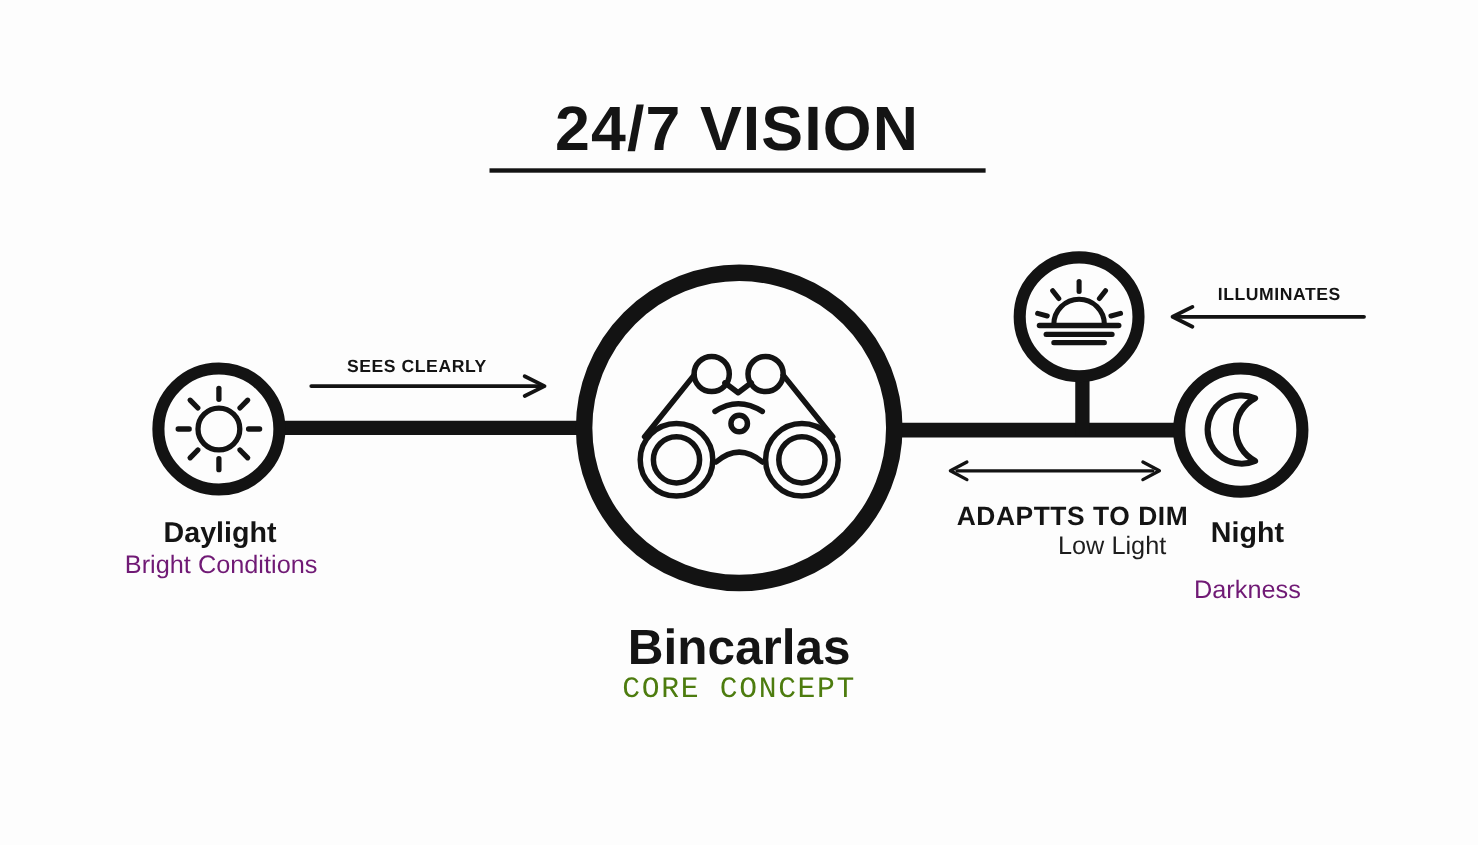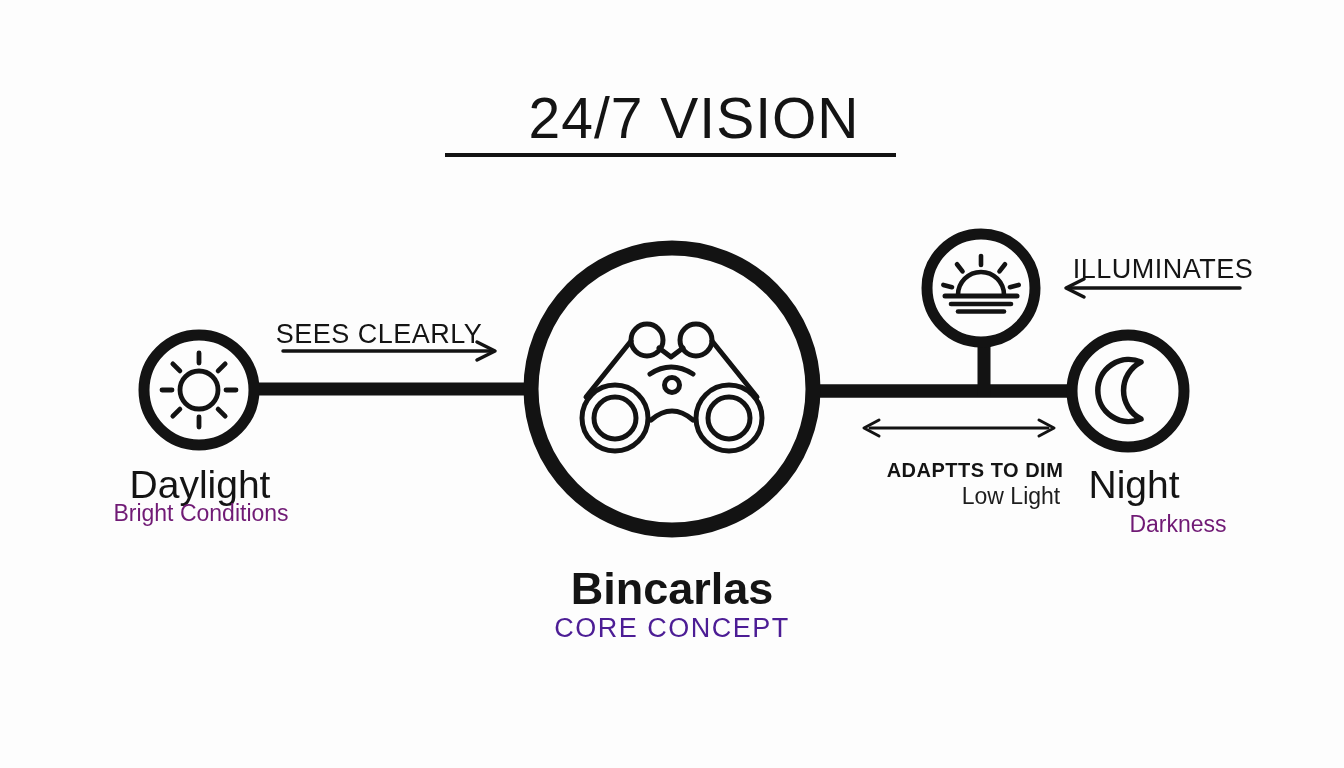--- a/index.html
+++ b/index.html
@@ -14,38 +14,37 @@
   #diagram-svg{position:absolute;left:0;top:0;}
   .label{
     position:absolute;
     transform:translate(-50%,-50%);
     white-space:nowrap;
     color:#141414;
     line-height:1;
   }
   .title{
     font-size:57px;
-    font-weight:normal;
+    font-weight:bold;
     letter-spacing:1px;
-    margin-left:24px;
   }
   .underline{
     position:absolute;
     background:#131313;
   }
   .edge-label{
-    font-size:27px;
-    font-weight:normal;
+    font-size:16px;
+    font-weight:bold;
     letter-spacing:.5px;
   }
-  .node-label{font-size:39px;font-weight:normal;}
+  .node-label{font-size:26px;font-weight:bold;}
   .node-caption{font-size:23px;font-weight:400;color:#701a75;}
   .core-label{font-size:45px;font-weight:bold;}
-  .core-caption{font-size:27px;font-weight:400;letter-spacing:1.5px;color:#4c1d95;}
-  .adapts-label{font-size:20px;font-weight:bold;letter-spacing:.5px;}
+  .core-caption{font-size:27px;font-weight:400;letter-spacing:1.5px;color:#4d7c0f;font-family:Liberation Mono, monospace;}
+  .adapts-label{font-size:24px;font-weight:bold;letter-spacing:.5px;}
   .adapts-caption{font-size:23px;font-weight:400;color:#1d1d1d;margin-left:41px;}
 </style>
 </head>
 <body>
 
 <div id="stage">
 
   <svg id="diagram-svg" width="1344" height="768" viewBox="0 0 1344 768">
     <g stroke="#131313" fill="none">
 
@@ -140,15 +139,15 @@
   <div class="label adapts-label" style="left:975px;top:470px;">ADAPTTS TO DIM</div>
   <div class="label adapts-caption" style="left:970px;top:496px;">Low Light</div>
 
   <div class="label node-label" style="left:200px;top:484px;">Daylight</div>
   <div class="label node-caption" style="left:201px;top:513px;">Bright Conditions</div>
 
   <div class="label core-label" style="left:672px;top:588px;">Bincarlas</div>
   <div class="label core-caption" style="left:672px;top:628px;">CORE CONCEPT</div>
 
   <div class="label node-label" style="left:1134px;top:484px;">Night</div>
-  <div class="label node-caption" style="left:1134px;top:524px;margin-left:44px;">Darkness</div>
+  <div class="label node-caption" style="left:1134px;top:536px;">Darkness</div>
 
 </div>
 
 </body></html>

